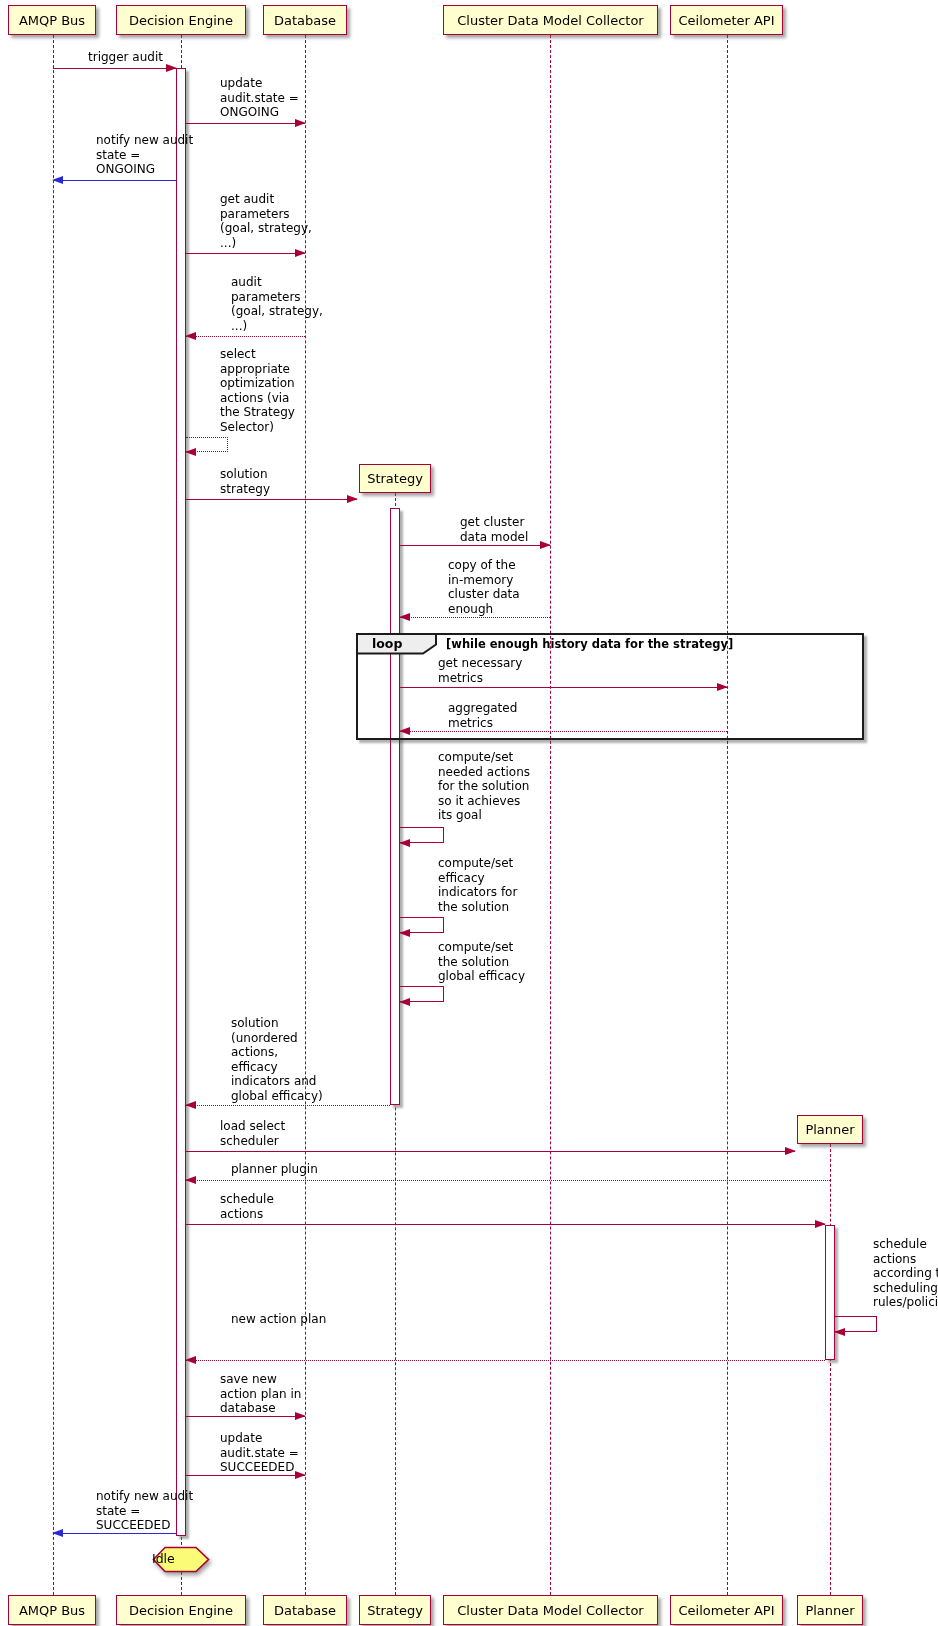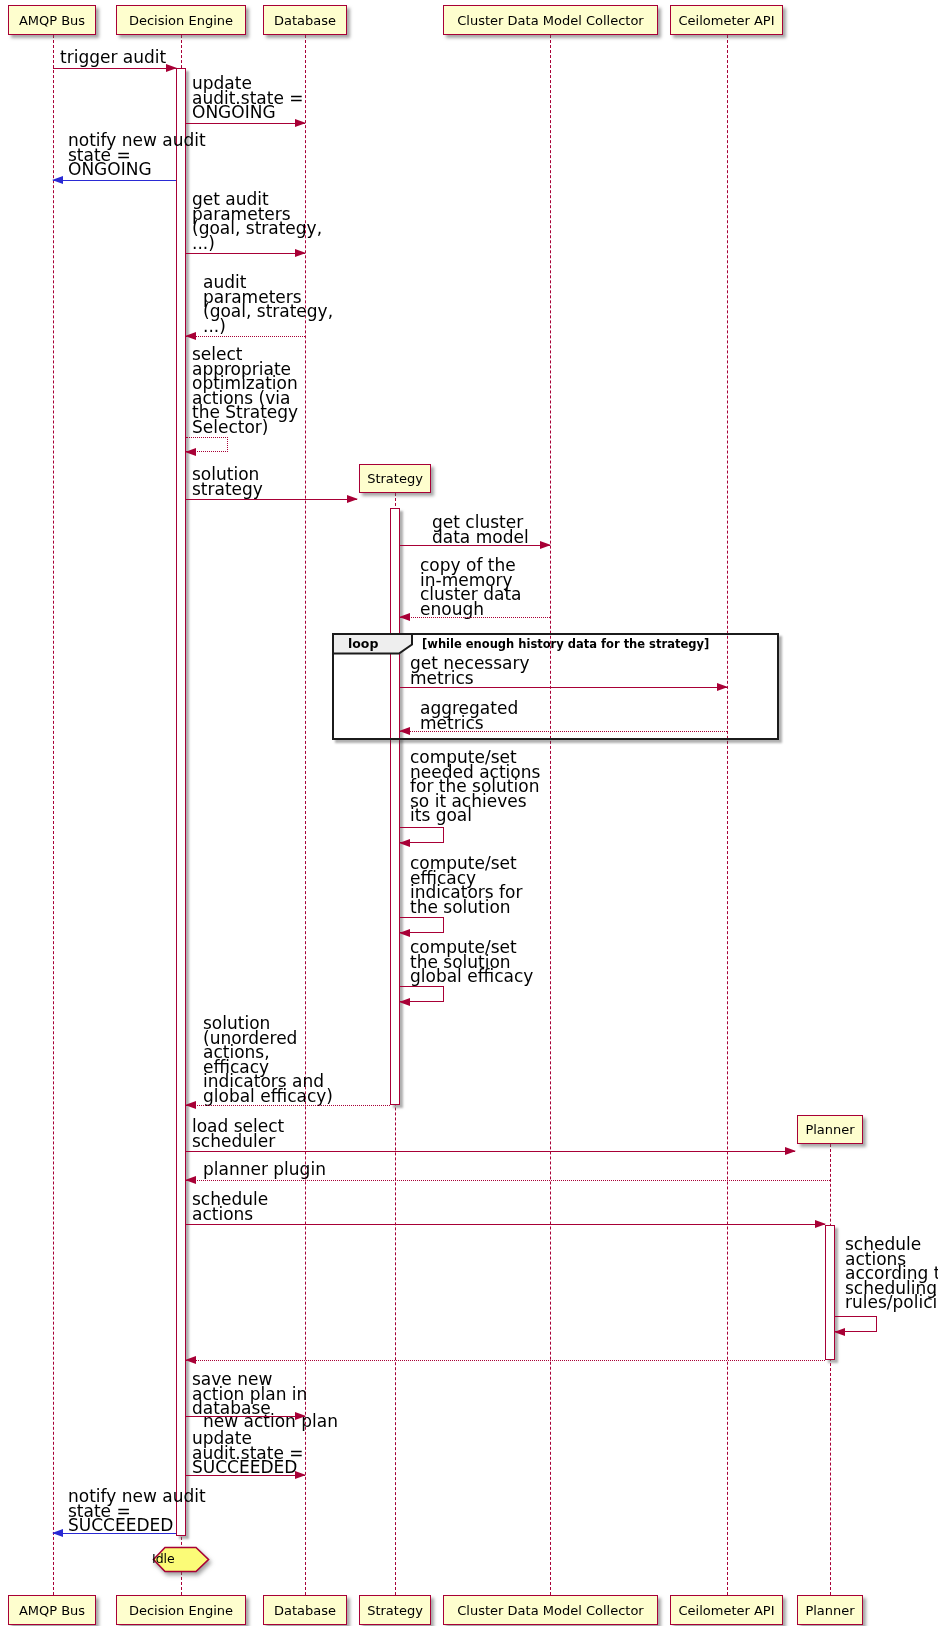--- a/index.html
+++ b/index.html
@@ -12,21 +12,21 @@
         font-size:13px;color:#000;box-shadow:3px 3px 3px rgba(95,95,95,.55);}
 
   
   .lifeline{position:absolute;width:0;border-left:1px dashed #A80036;}
 
   
   .act{position:absolute;width:10px;background:#ffffff;border:1.4px solid #A80036;
        box-sizing:border-box;box-shadow:2.5px 2.5px 2px rgba(110,110,110,.55);}
 
   
-  .msg{position:absolute;font-size:17px;line-height:14.5px;color:#000;white-space:pre-line;}
+  .msg{position:absolute;font-size:12px;line-height:14.5px;color:#000;white-space:pre-line;margin-left:28px;}
 
   
   .arrow{position:absolute;height:0;border-top:1.4px solid #A80036;}
   .arrow.dotted{border-top-style:dotted;}
   .arrow.blue{border-top-color:#2A2AD4;}
   .arrow i{position:absolute;width:0;height:0;top:-5px;
            border-top:4px solid transparent;border-bottom:4px solid transparent;}
   .arrow i.hr{right:-1px;border-left:11px solid #A80036;}
   .arrow i.hl{left:-1px;border-right:11px solid #A80036;}
   .arrow.blue i.hl{border-right-color:#2A2AD4;}
@@ -59,21 +59,21 @@
   <div class="lifeline" style="left:305px;top:35px;height:1560px"></div>
   <div class="lifeline" style="left:395px;top:493px;height:1102px"></div>
   <div class="lifeline" style="left:550px;top:35px;height:1560px"></div>
   <div class="lifeline" style="left:727px;top:35px;height:1560px"></div>
   <div class="lifeline" style="left:830px;top:1144px;height:451px"></div>
 
   <div class="act" style="left:176px;top:68px;height:1468px"></div>
   <div class="act" style="left:390px;top:508px;height:597px"></div>
   <div class="act" style="left:825px;top:1225px;height:135px"></div>
 
-  <div class="loopframe" style="left:332px;top:633px;width:447px;height:107px">
+  <div class="loopframe" style="left:356px;top:633px;width:508px;height:107px">
     <svg class="loop-pent" width="82" height="22" viewBox="0 0 82 22">
       <path d="M1,1 H80 V11.5 L67,20.5 H1 Z" fill="#EEEEEE" stroke="#1B1B1B" stroke-width="2"></path>
     </svg>
     <div class="loop-keyword">loop</div>
     <div class="loop-cond">[while enough history data for the strategy]</div>
   </div>
 
   <div class="msg" style="left:60px;top:50px">trigger audit</div>
   <div class="msg" style="left:192px;top:76px">update
 audit.state =
@@ -128,21 +128,21 @@
   <div class="msg" style="left:192px;top:1119px">load select
 scheduler</div>
   <div class="msg" style="left:203px;top:1162px">planner plugin</div>
   <div class="msg" style="left:192px;top:1192px">schedule
 actions</div>
   <div class="msg" style="left:845px;top:1237px">schedule
 actions
 according to
 scheduling
 rules/policies</div>
-  <div class="msg" style="left:203px;top:1414px">new action plan</div>
+  <div class="msg" style="left:203px;top:1312px">new action plan</div>
   <div class="msg" style="left:192px;top:1372px">save new
 action plan in
 database</div>
   <div class="msg" style="left:192px;top:1431px">update
 audit.state =
 SUCCEEDED</div>
   <div class="msg" style="left:68px;top:1489px">notify new audit
 state =
 SUCCEEDED</div>
 

